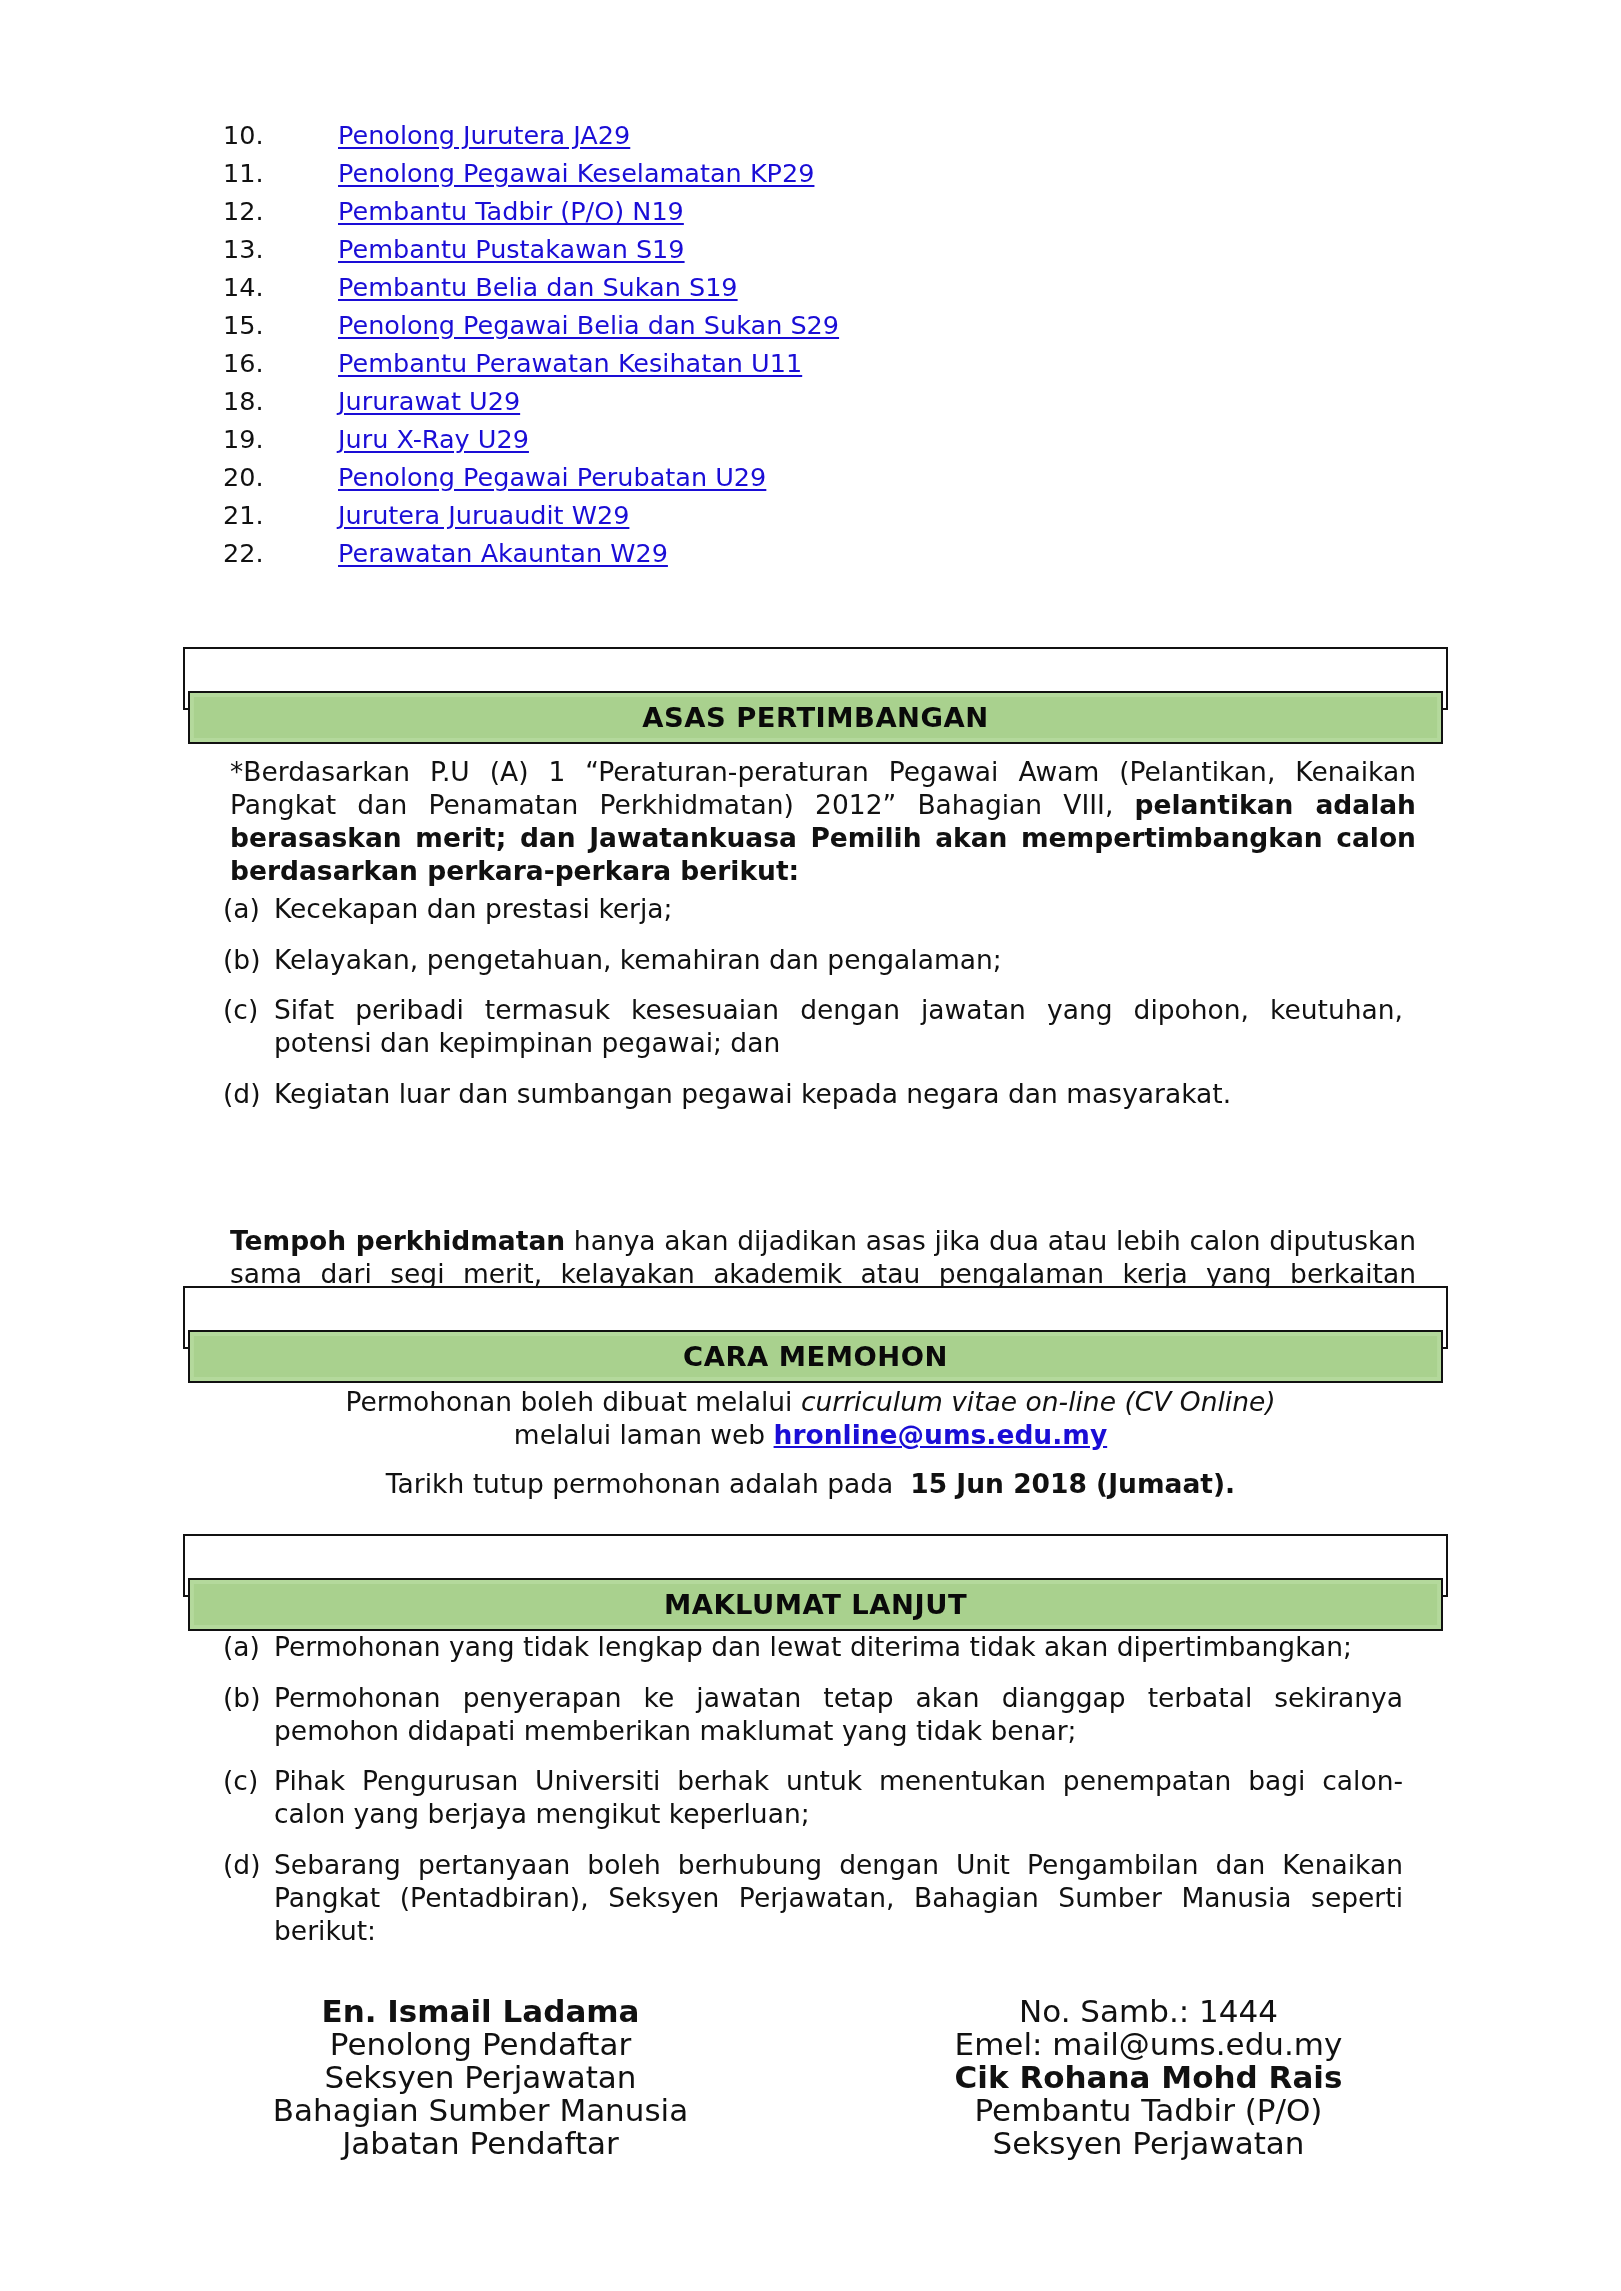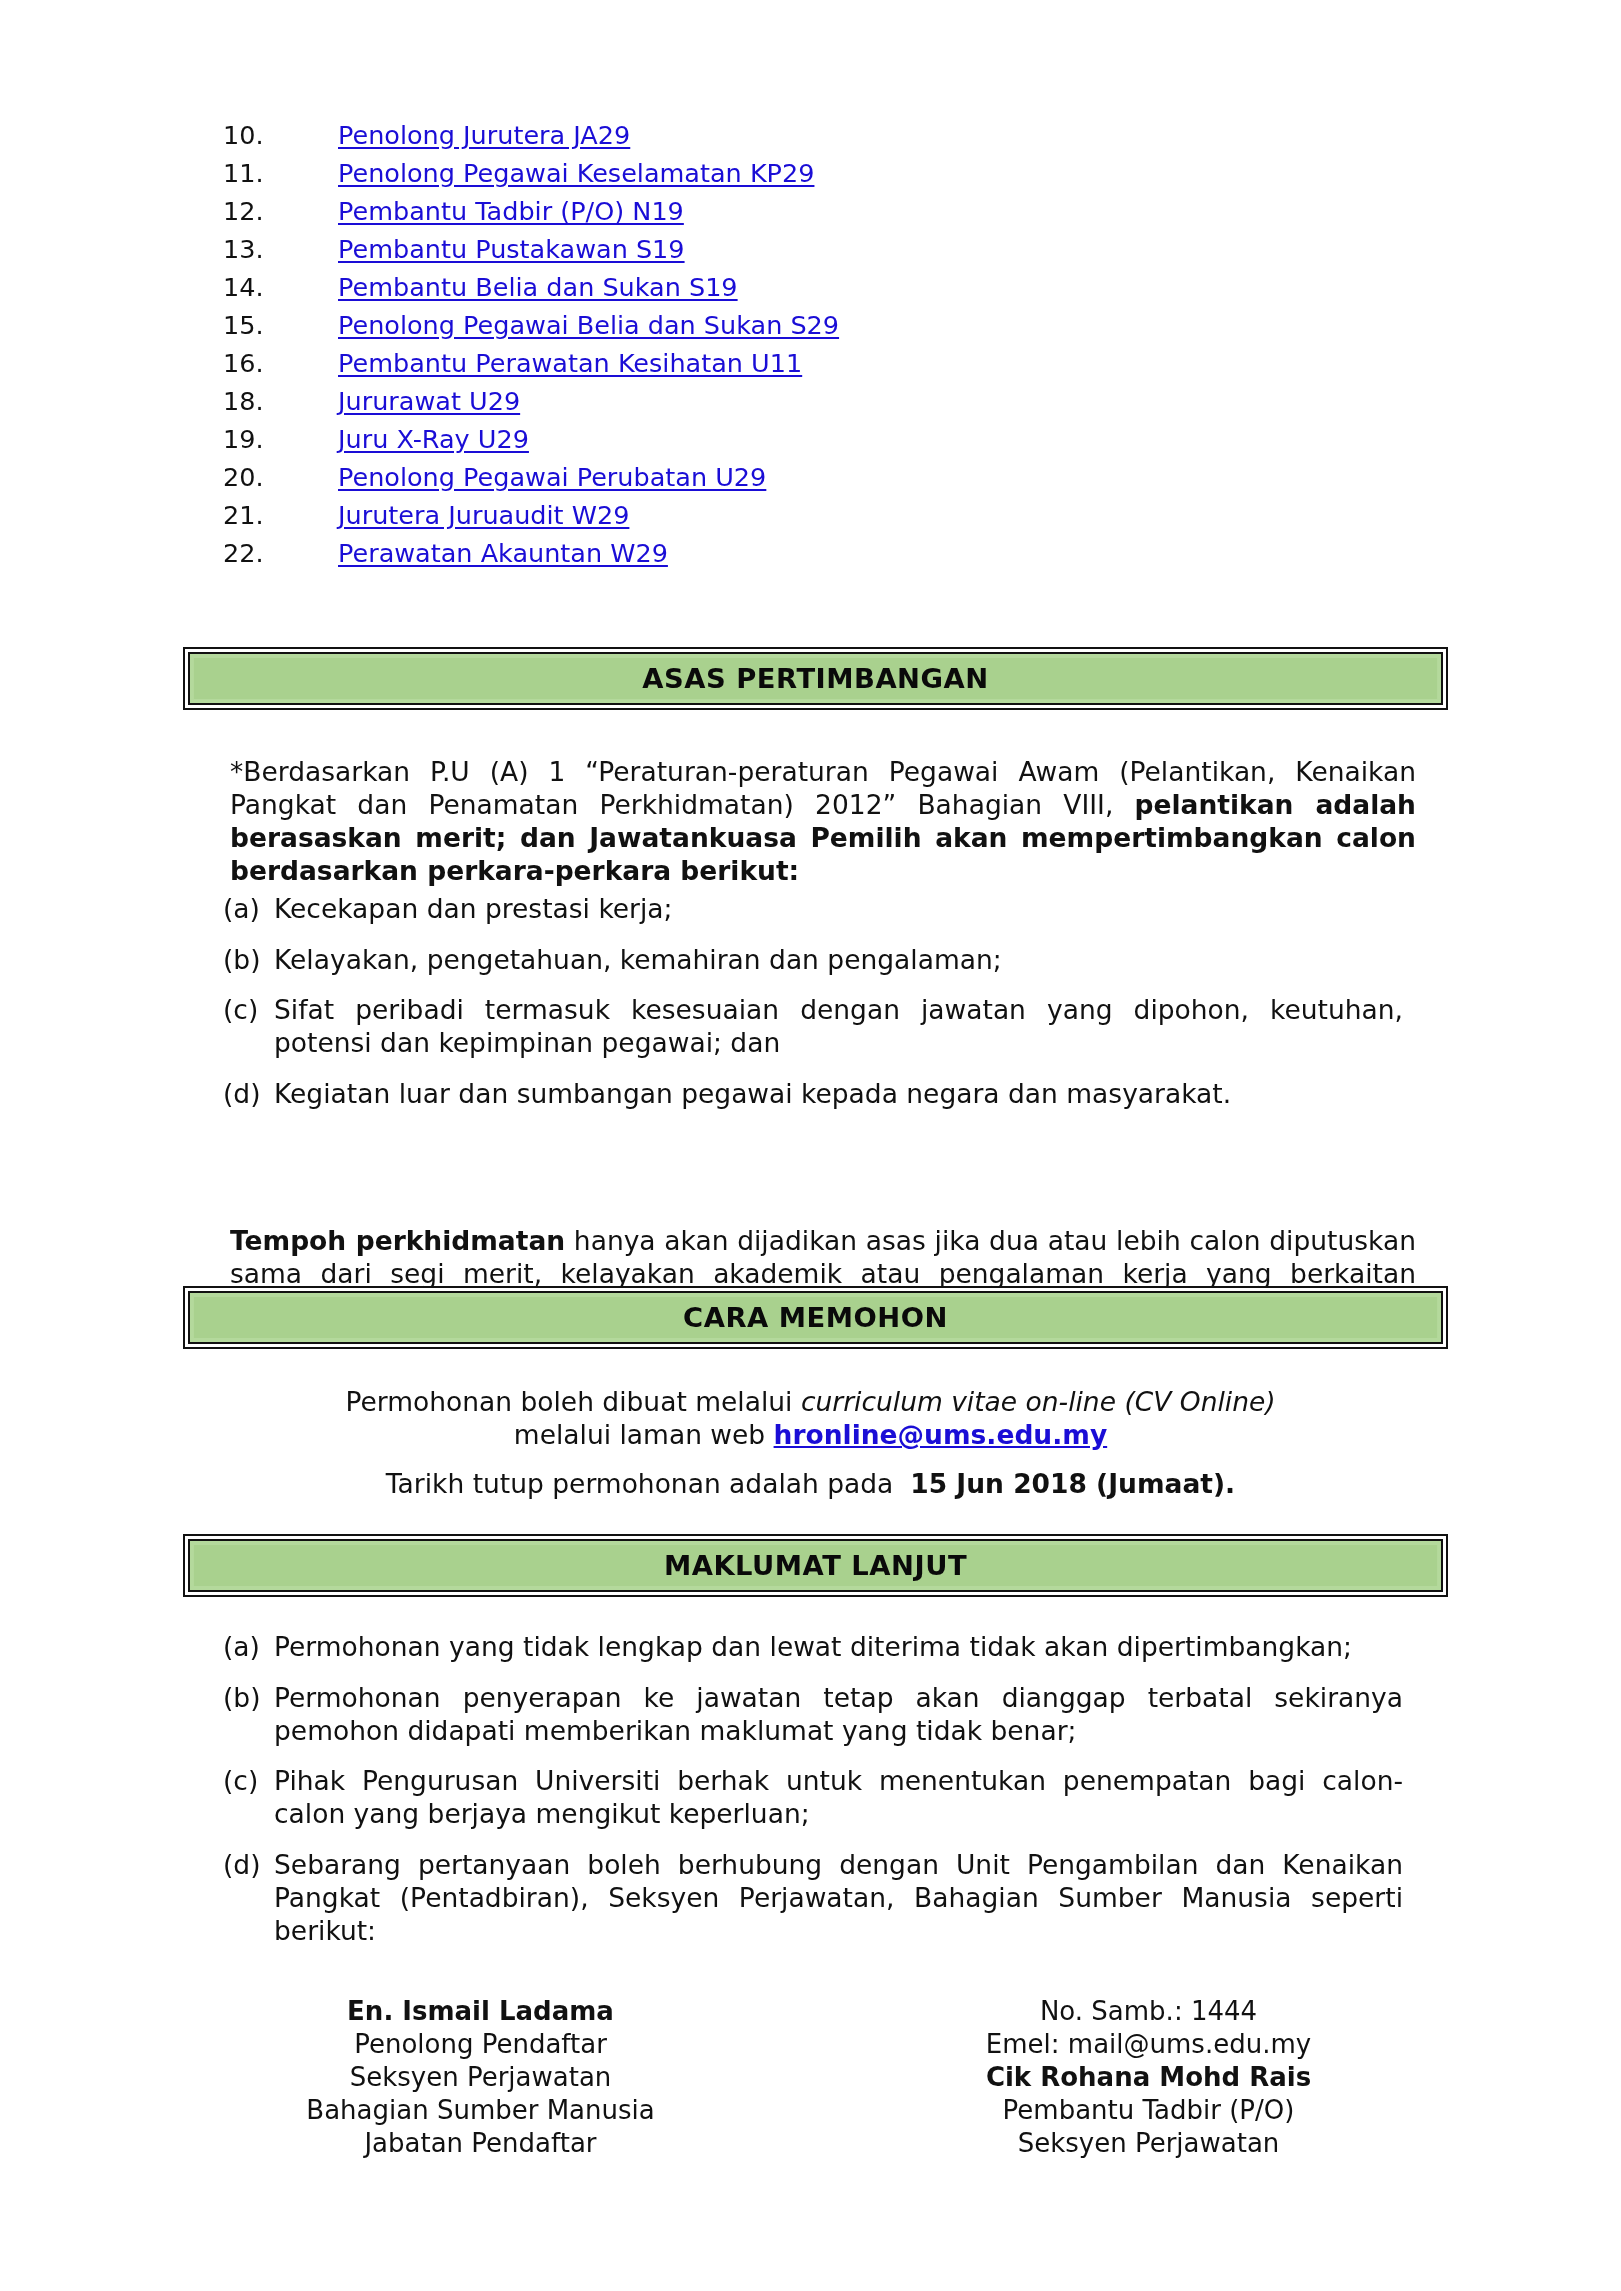--- a/index.html
+++ b/index.html
@@ -16,39 +16,40 @@
   .section-box {
     position: absolute; left: 183px; width: 1265px; height: 63px;
     border: 2.9px solid #111; box-sizing: border-box;
     background: #ffffff; padding: 2.9px;
   }
   .section-box .inner {
     width: 100%; height: 100%; box-sizing: border-box;
     border: 2px solid #111; background: #a9d18e;
     display: flex; align-items: center; justify-content: center;
     box-shadow: inset 0 0 0 3.9px #b4d99c;
+    margin-top: 39px;
   }
   .section-box .title { font-weight: bold; font-size: 27.4px; letter-spacing: 0.5px; color: #0a0a0a; }
 
   .para {
     position: absolute; left: 218px; width: 1186px;
     text-align: justify; line-height: 33px; font-size: 26.5px; margin: 12px;
   }
   .para b { font-weight: bold; }
 
   .items { position: absolute; left: 223px; width: 1180px; margin: 0; padding: 0; list-style: none; }
   .items li { display: flex; line-height: 33px; font-size: 26.5px; }
   .items .lbl { width: 51px; flex: none; }
   .items .txt { flex: 1; text-align: justify; text-align-last: left; }
 
   .center-line { position: absolute; left: 0; width: 1621px; text-align: center; font-size: 26.5px; line-height: 33px; }
   .center-line i { font-style: italic; }
   .center-line a { color: #1a0dd6; font-weight: bold; text-decoration: underline; }
 
-  .contact { position: absolute; top: 1995px; width: 549px; text-align: center; font-size: 26px; line-height: 33px; }
+  .contact { position: absolute; top: 1995px; width: 549px; text-align: center; font-size: 31px; line-height: 33px; }
   .contact div { white-space: nowrap; }
   .contact .bold { font-weight: bold; }
 </style>
 </head>
 <body>
 
 <ul class="list">
   <li>
       <span class="num">10.</span>
       <a href="#">Penolong Jurutera JA29</a>

